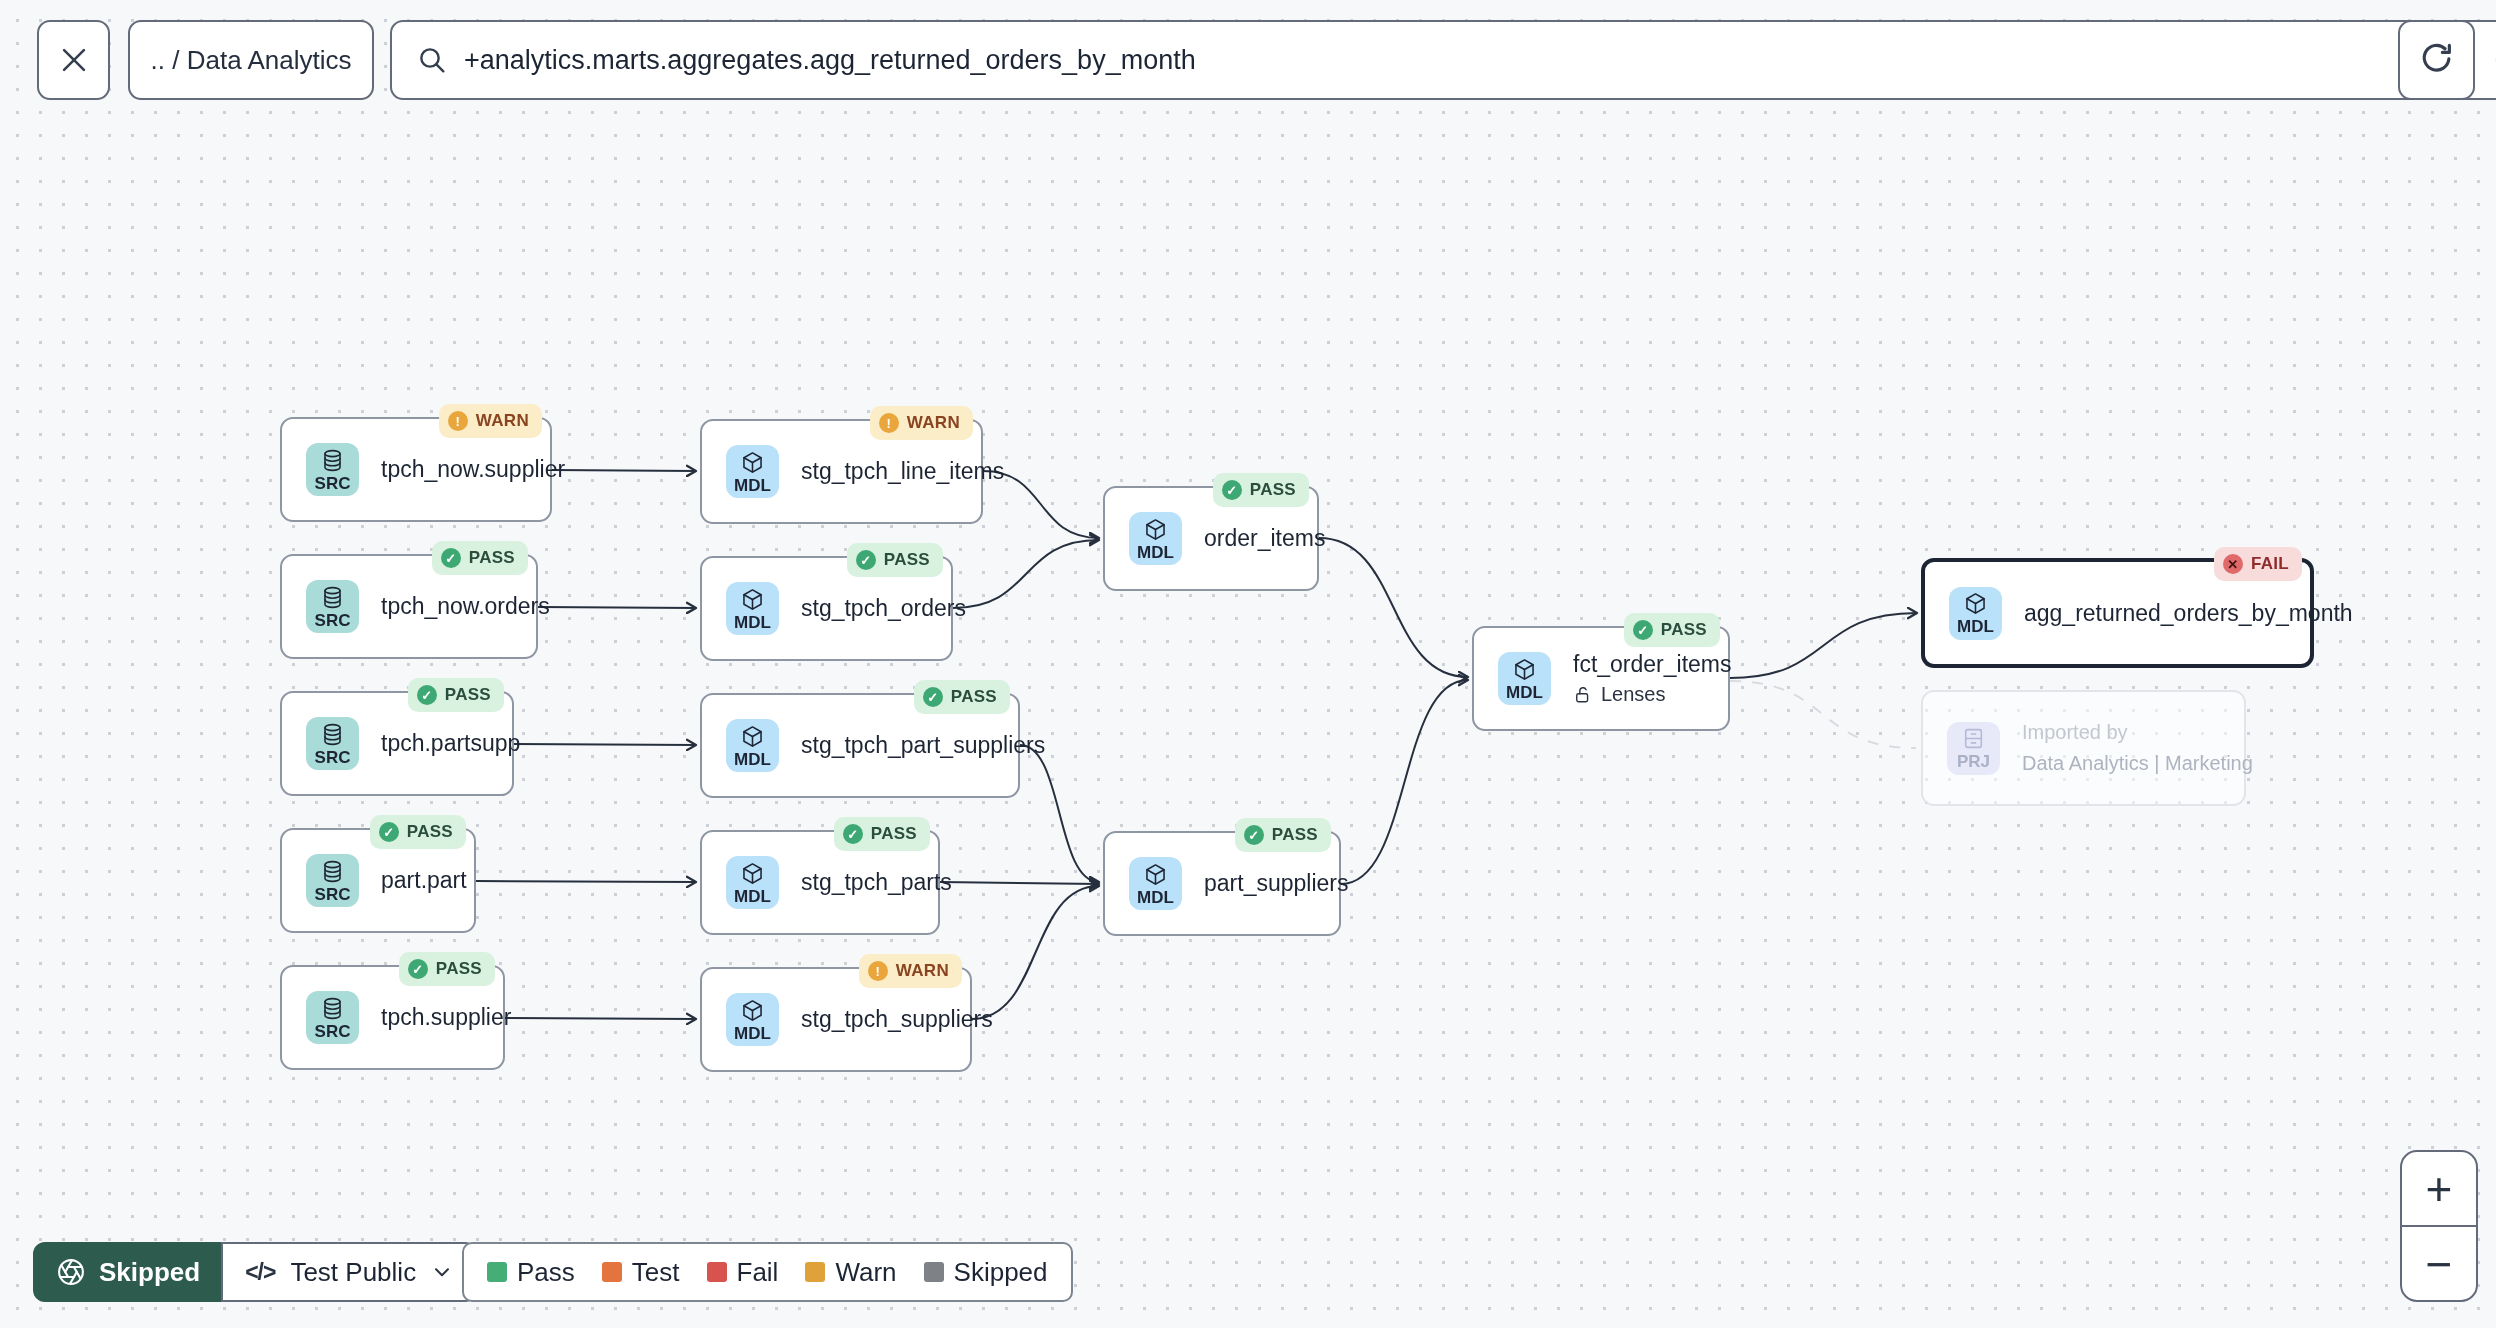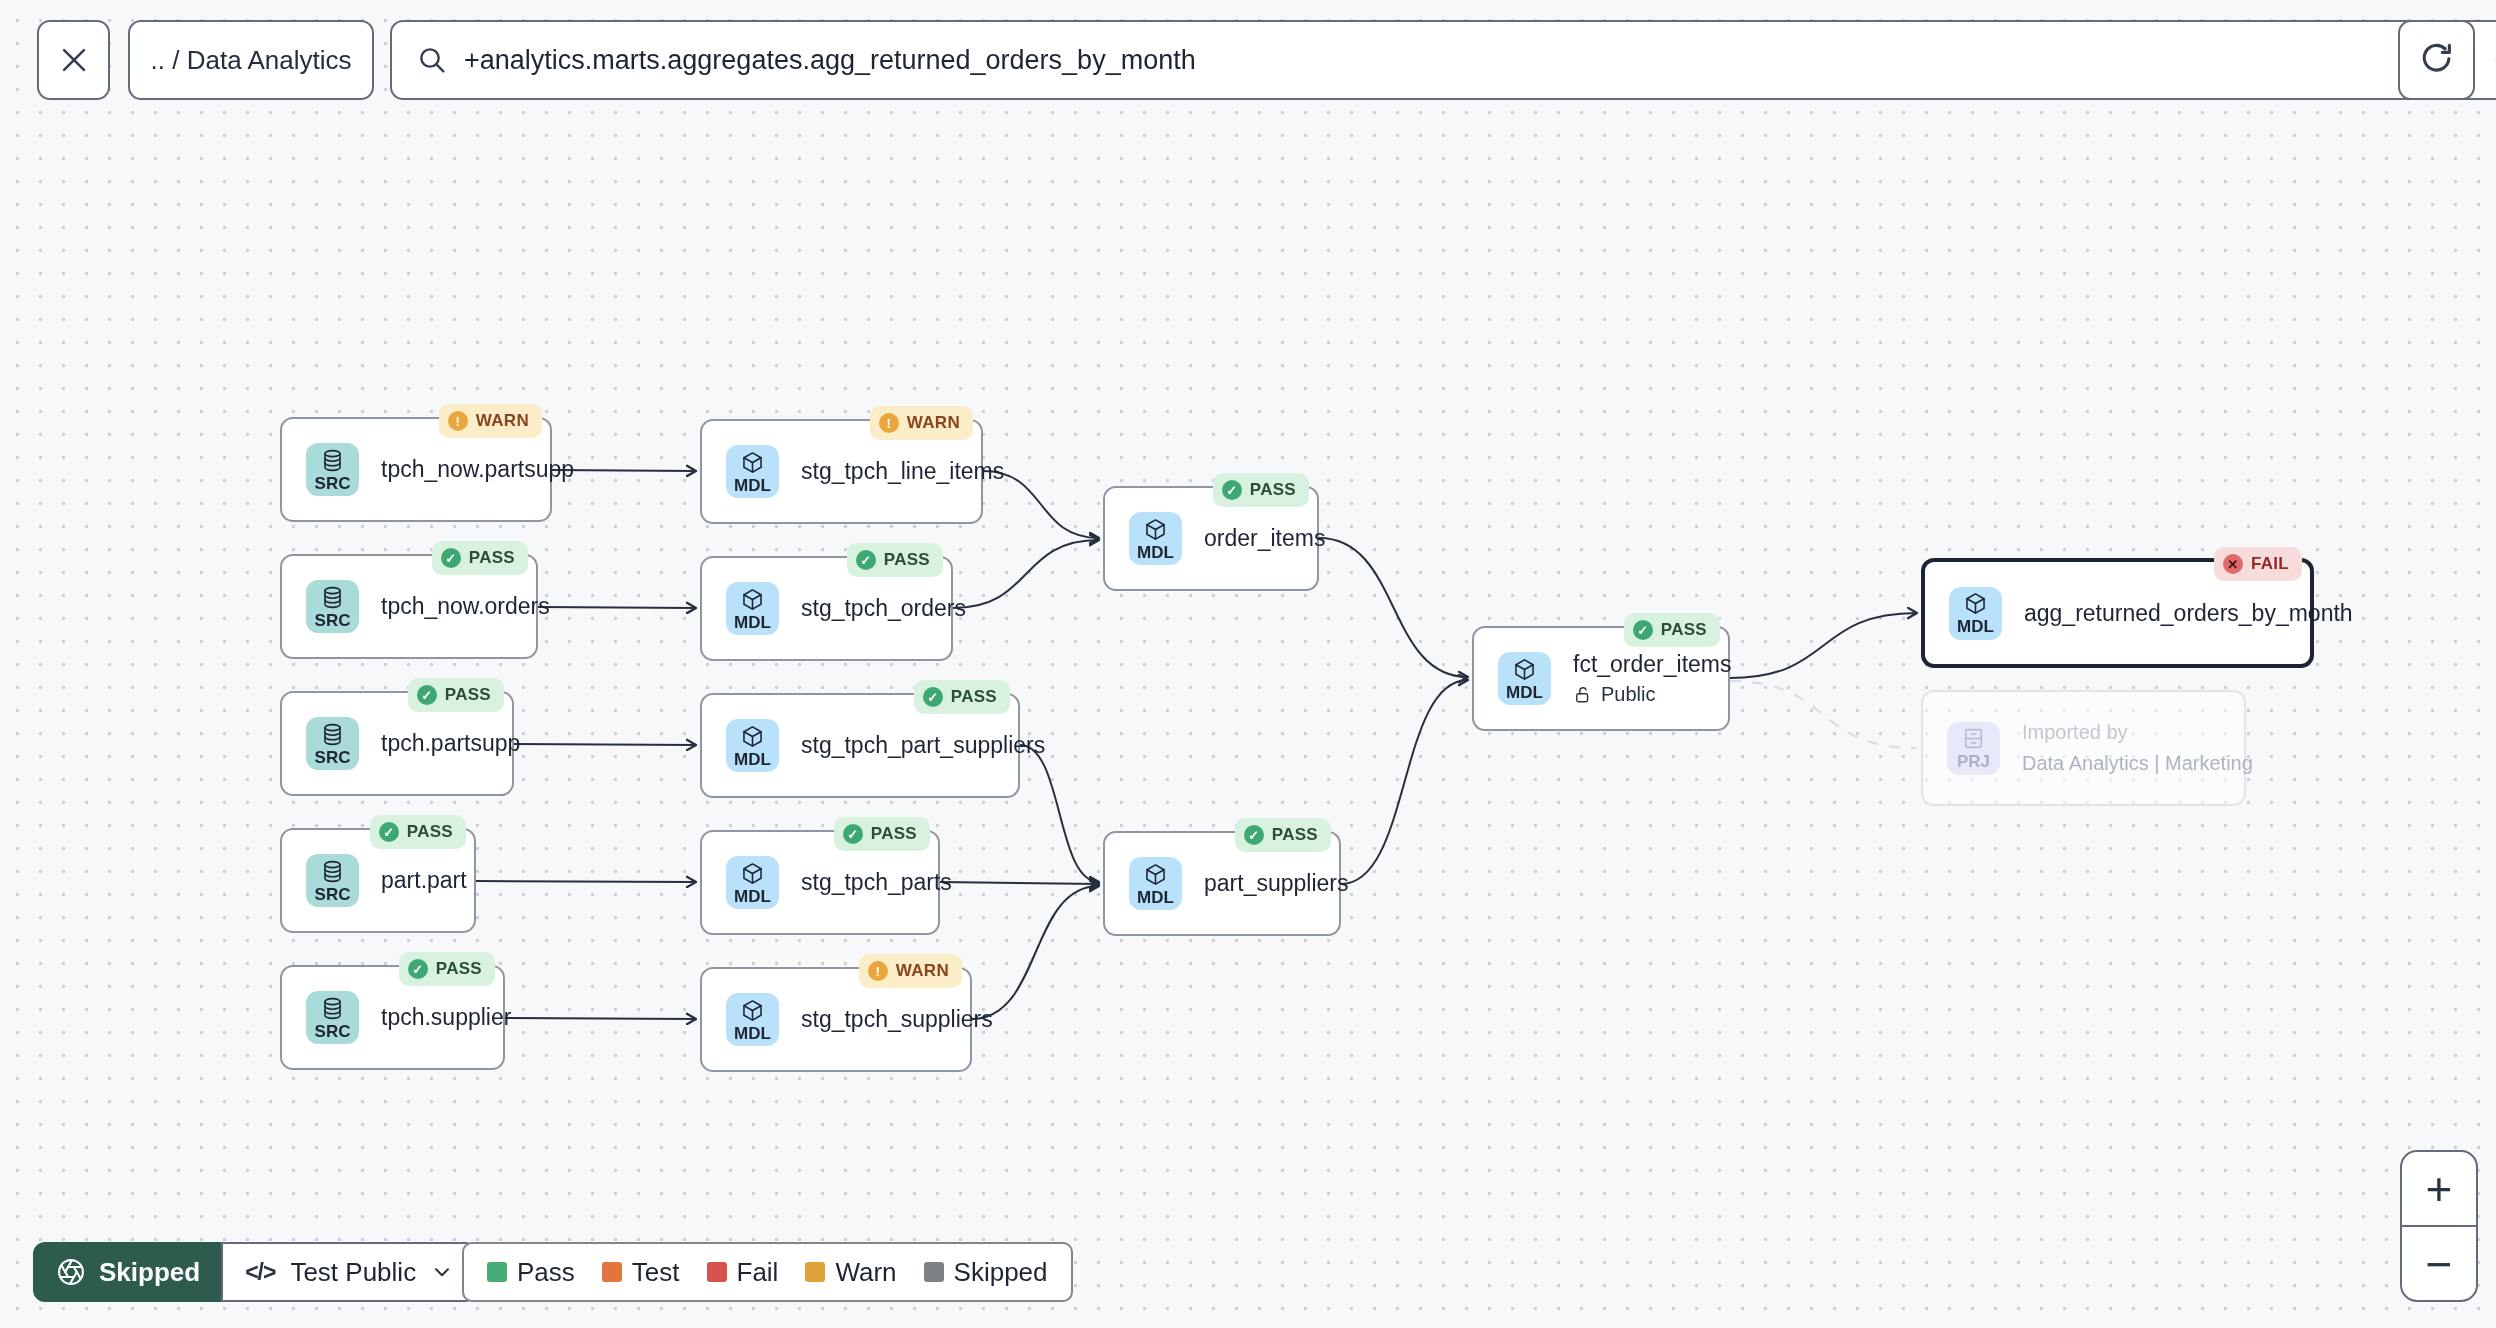--- a/index.html
+++ b/index.html
@@ -137,21 +137,21 @@
         <div class="nicon k-SRC">
           <svg viewBox="0 0 24 24">
             <ellipse cx="12" cy="5.4" rx="7.2" ry="2.9"></ellipse>
             <path d="M4.8 5.4v4.4c0 1.6 3.22 2.9 7.2 2.9s7.2-1.3 7.2-2.9V5.4"></path>
             <path d="M4.8 9.8v4.4c0 1.6 3.22 2.9 7.2 2.9s7.2-1.3 7.2-2.9V9.8"></path>
             <path d="M4.8 14.2v4.4c0 1.6 3.22 2.9 7.2 2.9s7.2-1.3 7.2-2.9v-4.4"></path>
           </svg>
           <span class="klabel">SRC</span>
         </div>
         <div>
-          <div class="ntitle">tpch_now.partsupp</div>
+          <div class="ntitle">tpch_now.supplier</div>
         </div>
         <div class="badge" style="background: rgb(250, 237, 199); color: rgb(138, 68, 32);">
           <span class="dot" style="background: rgb(232, 166, 60); color: rgb(255, 255, 255);">!</span>
           <span>WARN</span>
         </div>
       </div>
       <div class="node" style="left: 280px; top: 554px; width: 258px; height: 105px;">
         <div class="nicon k-SRC">
           <svg viewBox="0 0 24 24">
             <ellipse cx="12" cy="5.4" rx="7.2" ry="2.9"></ellipse>
@@ -353,21 +353,21 @@
         </div>
         <div>
           <div class="ntitle">fct_order_items</div>
           <div class="nsub">
             <span style="display: flex;">
               <svg viewBox="0 0 24 24">
                 <rect x="4.5" y="10.5" width="13" height="9.5" rx="2"></rect>
                 <path d="M8.2 10.5V7.2a3.9 3.9 0 0 1 7.5-1.5"></path>
               </svg>
             </span>
-            <span>Public</span>
+            <span>Lenses</span>
           </div>
         </div>
         <div class="badge" style="background: rgb(217, 242, 224); color: rgb(43, 78, 60);">
           <span class="dot" style="background: rgb(61, 168, 115); color: rgb(255, 255, 255);">✓</span>
           <span>PASS</span>
         </div>
       </div>
       <div class="node selected" style="left: 1921px; top: 558px; width: 393px; height: 110px;">
         <div class="nicon k-MDL">
           <svg viewBox="0 0 24 24">

